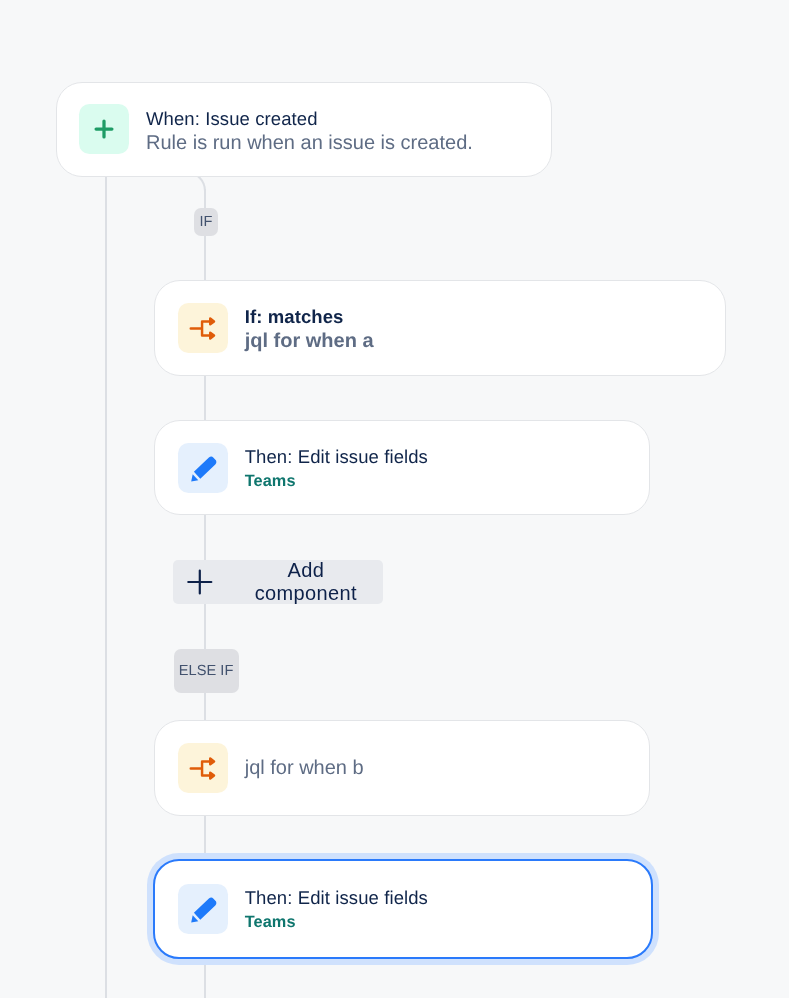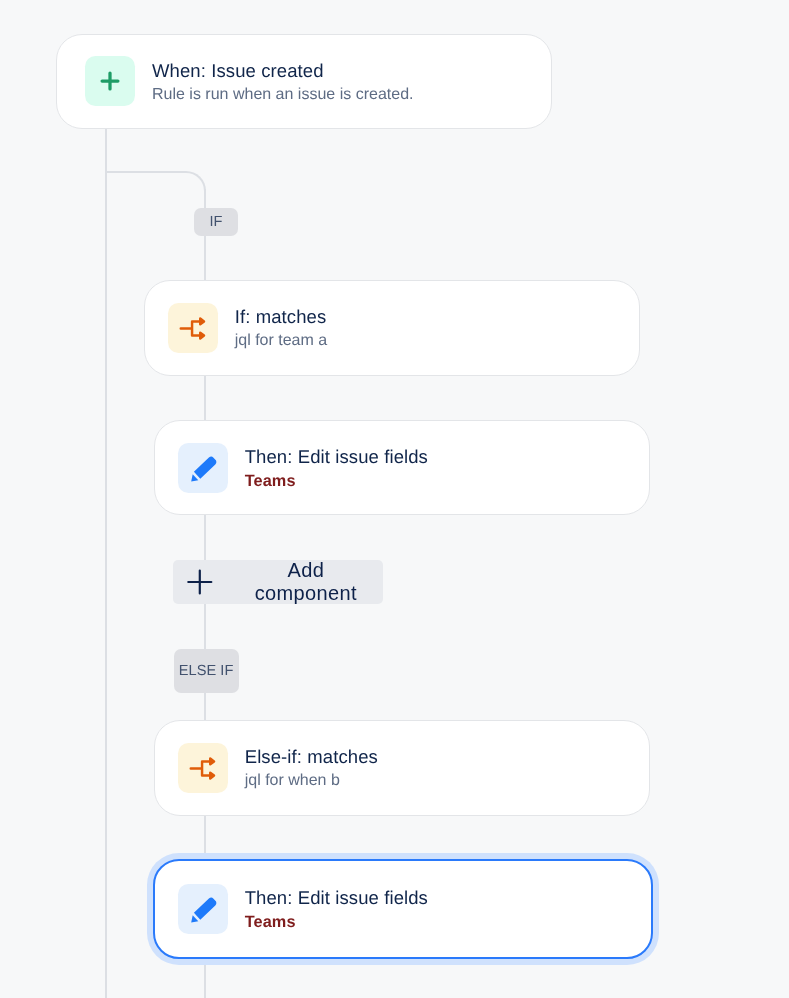--- a/index.html
+++ b/index.html
@@ -6,29 +6,29 @@
   body{width:789px;height:998px;background:#F7F8F9;
        font-family:"Liberation Sans",sans-serif;overflow:hidden;
        -webkit-font-smoothing:antialiased;text-rendering:geometricPrecision;}
   .canvas{position:relative;width:789px;height:998px;will-change:transform;}
 
   .conn{position:absolute;background:#DCDFE4;}
 
   .card{position:absolute;background:#fff;border:1px solid #E3E5E8;
         border-radius:26px;box-sizing:border-box;display:flex;align-items:center;
         padding-left:22.7px;}
-  .card.trigger{padding-left:28px;}
+  .card.trigger{padding-left:22px;margin-top:48px;}
   .card.trigger .icon-box{margin-top:-2px;}
   .card.selected{border:2.6px solid #2A7AFB;box-shadow:0 0 0 6px #CFE1FD;}
   .icon-box{width:50px;height:50px;border-radius:10.5px;flex:none;
             display:flex;align-items:center;justify-content:center;}
   .txt{margin-left:17px;display:flex;flex-direction:column;}
   .t-title{font-size:18.5px;color:#10254A;line-height:26px;letter-spacing:0.1px;}
-  .t-sub{font-size:16px;color:#5E6C84;line-height:22px;}
-  .t-sub.b{font-weight:bold;color:#7f1d1d;font-size:16.3px;letter-spacing:0.1px;}
+  .t-sub{font-size:20px;color:#5E6C84;line-height:22px;}
+  .t-sub.b{font-weight:bold;color:#0f766e;font-size:16.3px;letter-spacing:0.1px;}
 
   .badge{position:absolute;background:#DEDFE3;border-radius:7px;
          display:flex;align-items:center;justify-content:center;
          color:#42526E;font-size:14.6px;font-weight:500;letter-spacing:0.05px;}
 
   .addbtn{position:absolute;background:#E8EAEE;border-radius:5px;
           display:flex;align-items:center;color:#0D2149;font-size:20px;
           letter-spacing:0.35px;padding-left:14px;gap:22px;border:0;cursor:pointer;
           font-family:"Liberation Sans",sans-serif;}
 </style>
@@ -49,35 +49,35 @@
       <svg width="26" height="26" viewBox="0 0 24 24">
         <path d="M12 4.7 V19.3 M4.7 12 H19.3" stroke="#1E9C66" stroke-width="3.0" stroke-linecap="round"></path>
       </svg>
     </div>
     <div class="txt">
       <div class="t-title">When: Issue created</div>
       <div class="t-sub">Rule is run when an issue is created.</div>
     </div>
   </div>
 
-  <div class="badge" style="left:194px;top:208px;width:44px;height:28px;">
+  <div class="badge" style="left:194px;top:208px;width:24px;height:28px;">
     <span>IF</span>
   </div>
 
-  <div class="card" style="left:144px;top:280px;width:496px;height:96px;">
+  <div class="card" style="left:154px;top:280px;width:572px;height:96px;font-weight:bold;">
     <div class="icon-box" style="background:#FDF4DA;">
       <svg width="28" height="28" viewBox="0 0 24 24">
         <path d="M1.5 12.4 H11.2 M11.2 6.35 V18.45 M11.2 6.35 H17.9 M11.2 18.45 H17.9" fill="none" stroke="#E05C09" stroke-width="2.1" stroke-linecap="round" stroke-linejoin="round"></path>
         <path d="M18.2 3.85 L21.45 6.35 L18.2 8.85 Z" fill="#E05C09" stroke="#E05C09" stroke-width="2.1" stroke-linejoin="round"></path>
         <path d="M18.2 15.95 L21.45 18.45 L18.2 20.95 Z" fill="#E05C09" stroke="#E05C09" stroke-width="2.1" stroke-linejoin="round"></path>
       </svg>
     </div>
     <div class="txt">
       <div class="t-title">If: matches</div>
-      <div class="t-sub">jql for team a</div>
+      <div class="t-sub">jql for when a</div>
     </div>
   </div>
 
   <div class="card" style="left:154px;top:420px;width:496px;height:95px;">
     <div class="icon-box" style="background:#E5F0FD;">
       <svg width="28" height="28" viewBox="0 0 24 24">
         <path d="M4.2 15.21 L17.06 3.04 A2.8 2.8 0 0 1 21.0 3.16 L22.42 4.69
                  A2.8 2.8 0 0 1 22.54 8.96 L9.69 21.13 Z" fill="#1E7AFA"></path>
         <path d="M3.17 17.44 L7.97 22.5 L1.89 23.53 Z" fill="#1E7AFA"></path>
       </svg>
@@ -101,21 +101,20 @@
 
   <div class="card" style="left:154px;top:720px;width:496px;height:96px;">
     <div class="icon-box" style="background:#FDF4DA;">
       <svg width="28" height="28" viewBox="0 0 24 24">
         <path d="M1.5 12.4 H11.2 M11.2 6.35 V18.45 M11.2 6.35 H17.9 M11.2 18.45 H17.9" fill="none" stroke="#E05C09" stroke-width="2.1" stroke-linecap="round" stroke-linejoin="round"></path>
         <path d="M18.2 3.85 L21.45 6.35 L18.2 8.85 Z" fill="#E05C09" stroke="#E05C09" stroke-width="2.1" stroke-linejoin="round"></path>
         <path d="M18.2 15.95 L21.45 18.45 L18.2 20.95 Z" fill="#E05C09" stroke="#E05C09" stroke-width="2.1" stroke-linejoin="round"></path>
       </svg>
     </div>
     <div class="txt">
-      <div class="t-title">Else-if: matches</div>
       <div class="t-sub">jql for when b</div>
     </div>
   </div>
 
   <div class="card selected" style="left:153px;top:859.4px;width:499.6px;height:99.5px;">
     <div class="icon-box" style="background:#E5F0FD;">
       <svg width="28" height="28" viewBox="0 0 24 24">
         <path d="M4.2 15.21 L17.06 3.04 A2.8 2.8 0 0 1 21.0 3.16 L22.42 4.69
                  A2.8 2.8 0 0 1 22.54 8.96 L9.69 21.13 Z" fill="#1E7AFA"></path>
         <path d="M3.17 17.44 L7.97 22.5 L1.89 23.53 Z" fill="#1E7AFA"></path>

